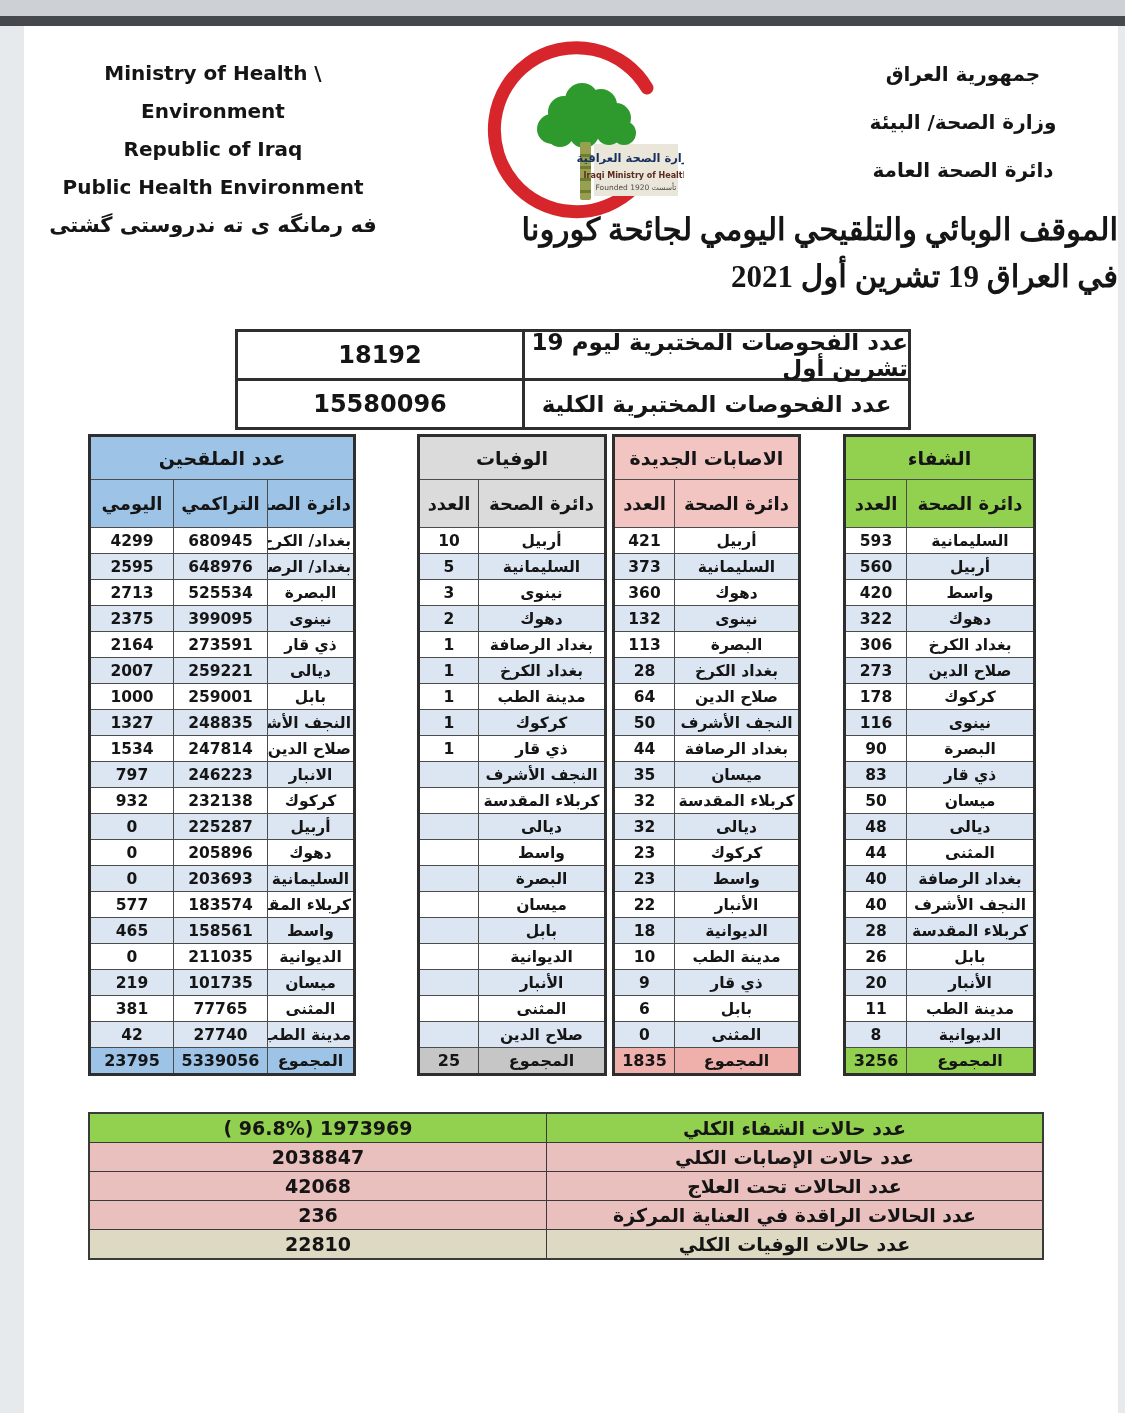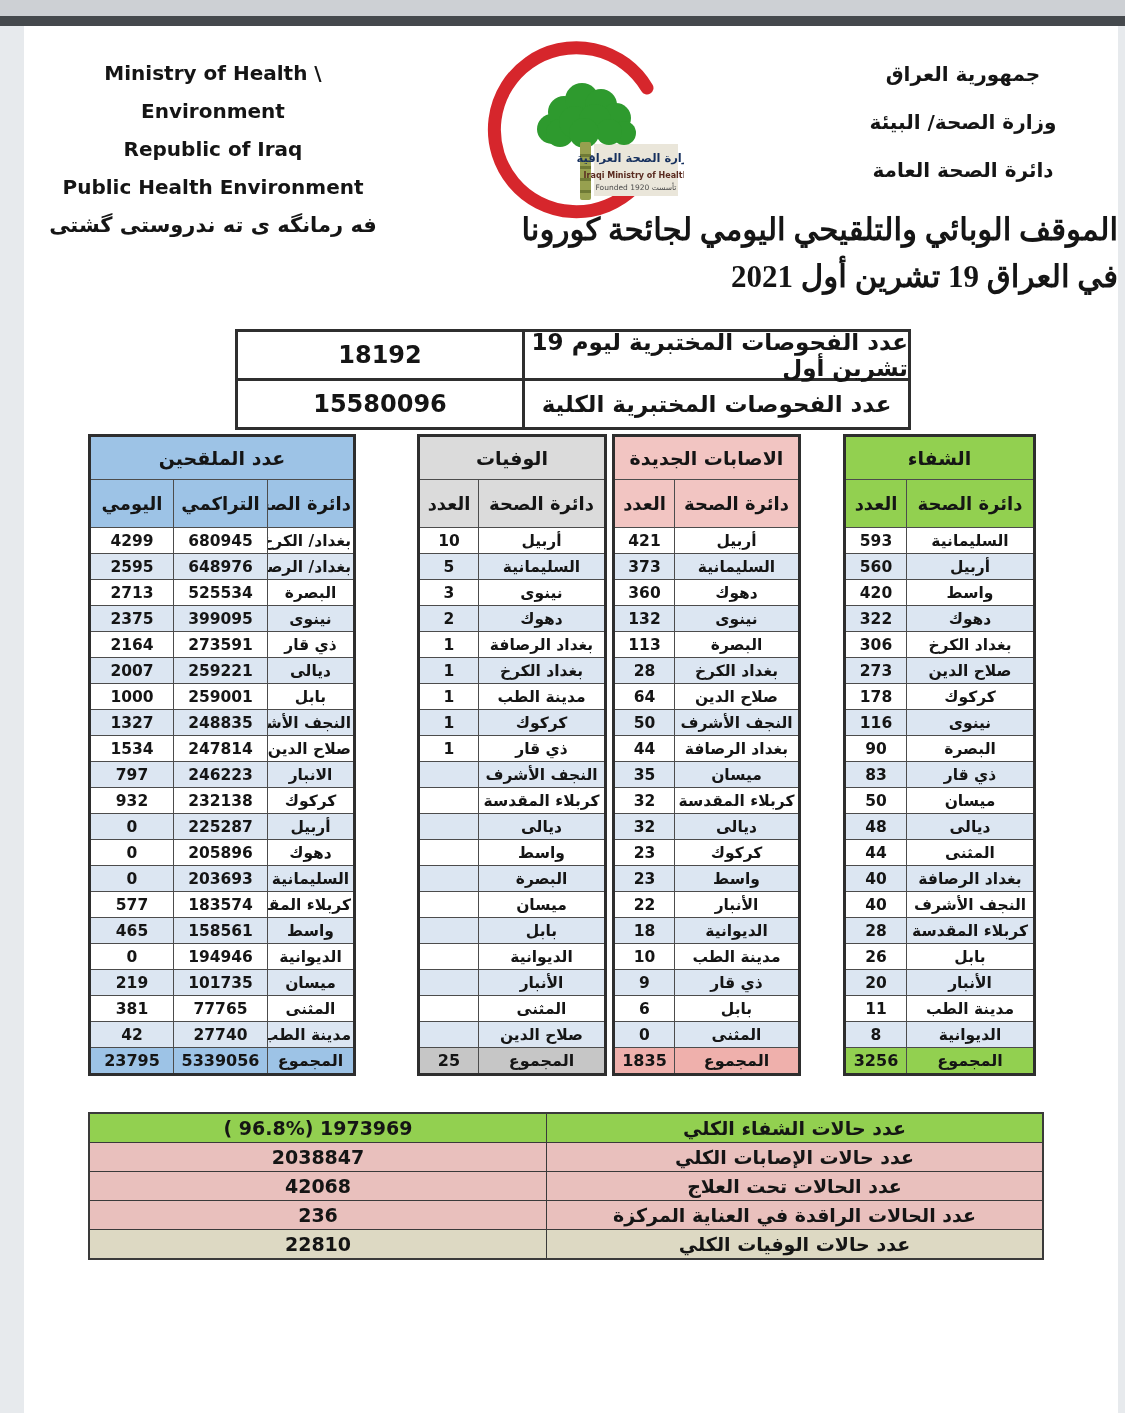--- a/index.html
+++ b/index.html
@@ -207,21 +207,21 @@
             <td dir="ltr" style="background:#ffffff">183574</td>
             <td dir="rtl" style="background:#ffffff">كربلاء المقدسة</td>
           </tr>
           <tr>
             <td dir="ltr" style="background:#DCE6F2">465</td>
             <td dir="ltr" style="background:#DCE6F2">158561</td>
             <td dir="rtl" style="background:#DCE6F2">واسط</td>
           </tr>
           <tr>
             <td dir="ltr" style="background:#ffffff">0</td>
-            <td dir="ltr" style="background:#ffffff">194946</td>
+            <td dir="ltr" style="background:#ffffff">211035</td>
             <td dir="rtl" style="background:#ffffff">الديوانية</td>
           </tr>
           <tr>
             <td dir="ltr" style="background:#DCE6F2">219</td>
             <td dir="ltr" style="background:#DCE6F2">101735</td>
             <td dir="rtl" style="background:#DCE6F2">ميسان</td>
           </tr>
           <tr>
             <td dir="ltr" style="background:#ffffff">381</td>
             <td dir="ltr" style="background:#ffffff">77765</td>

